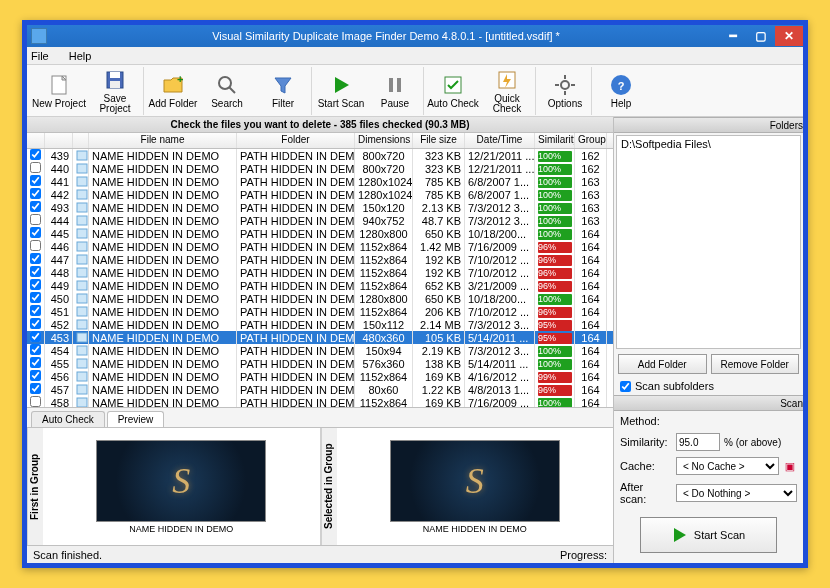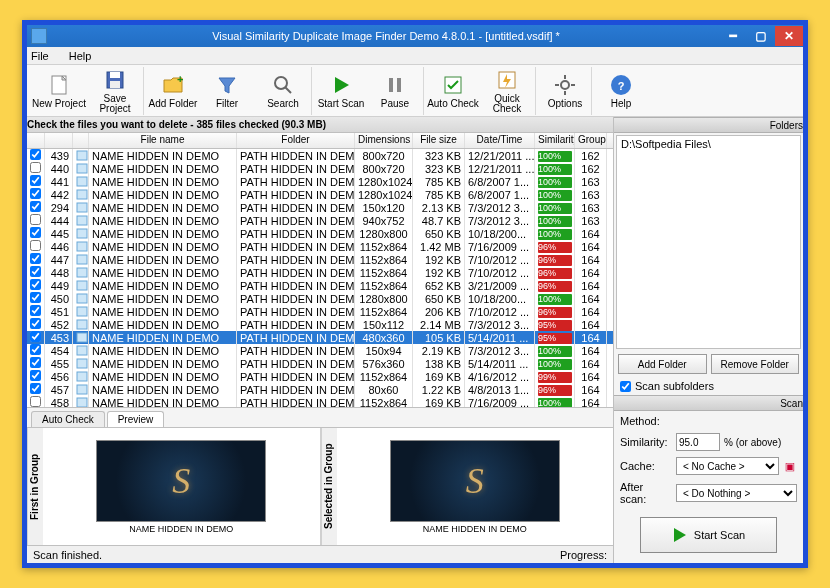--- a/index.html
+++ b/index.html
@@ -12,21 +12,21 @@
 .winbtn{width:28px;height:20px;display:flex;align-items:center;justify-content:center;color:#fff;font-size:12px;font-weight:bold}
 .winbtn.close{background:#d9453a}
 .menubar{height:18px;background:#f0f0f0;border-bottom:1px solid #d0d0d0;display:flex;align-items:center;padding:0 4px;gap:20px}
 .toolbar{height:52px;background:#f8f8f8;border-bottom:1px solid #d0d0d0;display:flex;align-items:center;padding:2px 4px;gap:0}
 .tbtn{display:flex;flex-direction:column;align-items:center;justify-content:center;width:56px;height:48px;gap:2px}
 .tbtn.sep{border-left:1px solid #d8d8d8;padding-left:3px}
 .tbtn .ic{width:24px;height:24px;display:flex;align-items:center;justify-content:center}
 .tbtn .lbl{font-size:10px;text-align:center;line-height:1}
 .body{flex:1;display:flex;overflow:hidden}
 .left{flex:1;display:flex;flex-direction:column;border-right:1px solid #bfbfbf;overflow:hidden}
-.checkbar{height:16px;background:linear-gradient(#e8e8e8,#d8d8d8);text-align:left;font-weight:bold;font-size:10px;line-height:16px;border-bottom:1px solid #bfbfbf}
+.checkbar{height:16px;background:linear-gradient(#e8e8e8,#d8d8d8);text-align:center;font-weight:bold;font-size:10px;line-height:16px;border-bottom:1px solid #bfbfbf}
 .grid{flex:1;overflow:hidden;display:flex;flex-direction:column}
 .ghead{display:flex;background:linear-gradient(#fdfdfd,#ececec);border-bottom:1px solid #c0c0c0;height:16px}
 .ghead div,.row div{border-right:1px solid #e0e0e0;padding:1px 3px;overflow:hidden;white-space:nowrap}
 .ghead div{text-align:center;font-size:10px}
 .c-chk{width:18px;text-align:center}
 .c-num{width:28px;text-align:right}
 .c-ico{width:16px}
 .c-name{width:148px}
 .c-path{width:118px}
 .c-dim{width:58px;text-align:center}
@@ -110,33 +110,33 @@
           <svg width="24" height="24">
             <path d="M3 7 L10 7 L12 5 L21 5 L21 19 L3 19 Z" fill="#f7c84a" stroke="#b88a20"></path>
             <text x="16" y="10" font-size="10" fill="#1a8a1a" font-weight="bold">+</text>
           </svg>
         </div>
         <div class="lbl">Add Folder</div>
       </div>
       <div class="tbtn">
         <div class="ic">
           <svg width="24" height="24">
-            <path d="M4 5 L20 5 L14 13 L14 20 L10 18 L10 13 Z" fill="#5a8ad4" stroke="#3a6ab4"></path>
-          </svg>
-        </div>
-        <div class="lbl">Filter</div>
-      </div>
-      <div class="tbtn">
-        <div class="ic">
-          <svg width="24" height="24">
             <circle cx="10" cy="10" r="6" fill="none" stroke="#666" stroke-width="2"></circle>
             <line x1="14" y1="14" x2="20" y2="20" stroke="#666" stroke-width="2"></line>
           </svg>
         </div>
         <div class="lbl">Search</div>
+      </div>
+      <div class="tbtn">
+        <div class="ic">
+          <svg width="24" height="24">
+            <path d="M4 5 L20 5 L14 13 L14 20 L10 18 L10 13 Z" fill="#5a8ad4" stroke="#3a6ab4"></path>
+          </svg>
+        </div>
+        <div class="lbl">Filter</div>
       </div>
       <div class="tbtn sep">
         <div class="ic">
           <svg width="24" height="24">
             <path d="M6 4 L20 12 L6 20 Z" fill="#1a9a1a"></path>
           </svg>
         </div>
         <div class="lbl">Start Scan</div>
       </div>
       <div class="tbtn">
@@ -258,21 +258,21 @@
               <div class="c-name">NAME HIDDEN IN DEMO</div>
               <div class="c-path">PATH HIDDEN IN DEMO</div>
               <div class="c-dim">1280x1024</div>
               <div class="c-size">785 KB</div>
               <div class="c-date">6/8/2007 1...</div>
               <div class="c-sim"><span class="sim g">100%</span></div>
               <div class="c-grp">163</div>
             </div>
             <div class="row">
               <div class="c-chk"><input type="checkbox" checked="" style=""></div>
-              <div class="c-num">294</div>
+              <div class="c-num">493</div>
               <div class="c-ico"><svg width="12" height="11">
                   <rect x="1" y="1" width="10" height="9" fill="#cde6f7" stroke="#6aa8d8"></rect>
                 </svg></div>
               <div class="c-name">NAME HIDDEN IN DEMO</div>
               <div class="c-path">PATH HIDDEN IN DEMO</div>
               <div class="c-dim">150x120</div>
               <div class="c-size">2.13 KB</div>
               <div class="c-date">7/3/2012 3...</div>
               <div class="c-sim"><span class="sim g">100%</span></div>
               <div class="c-grp">163</div>

